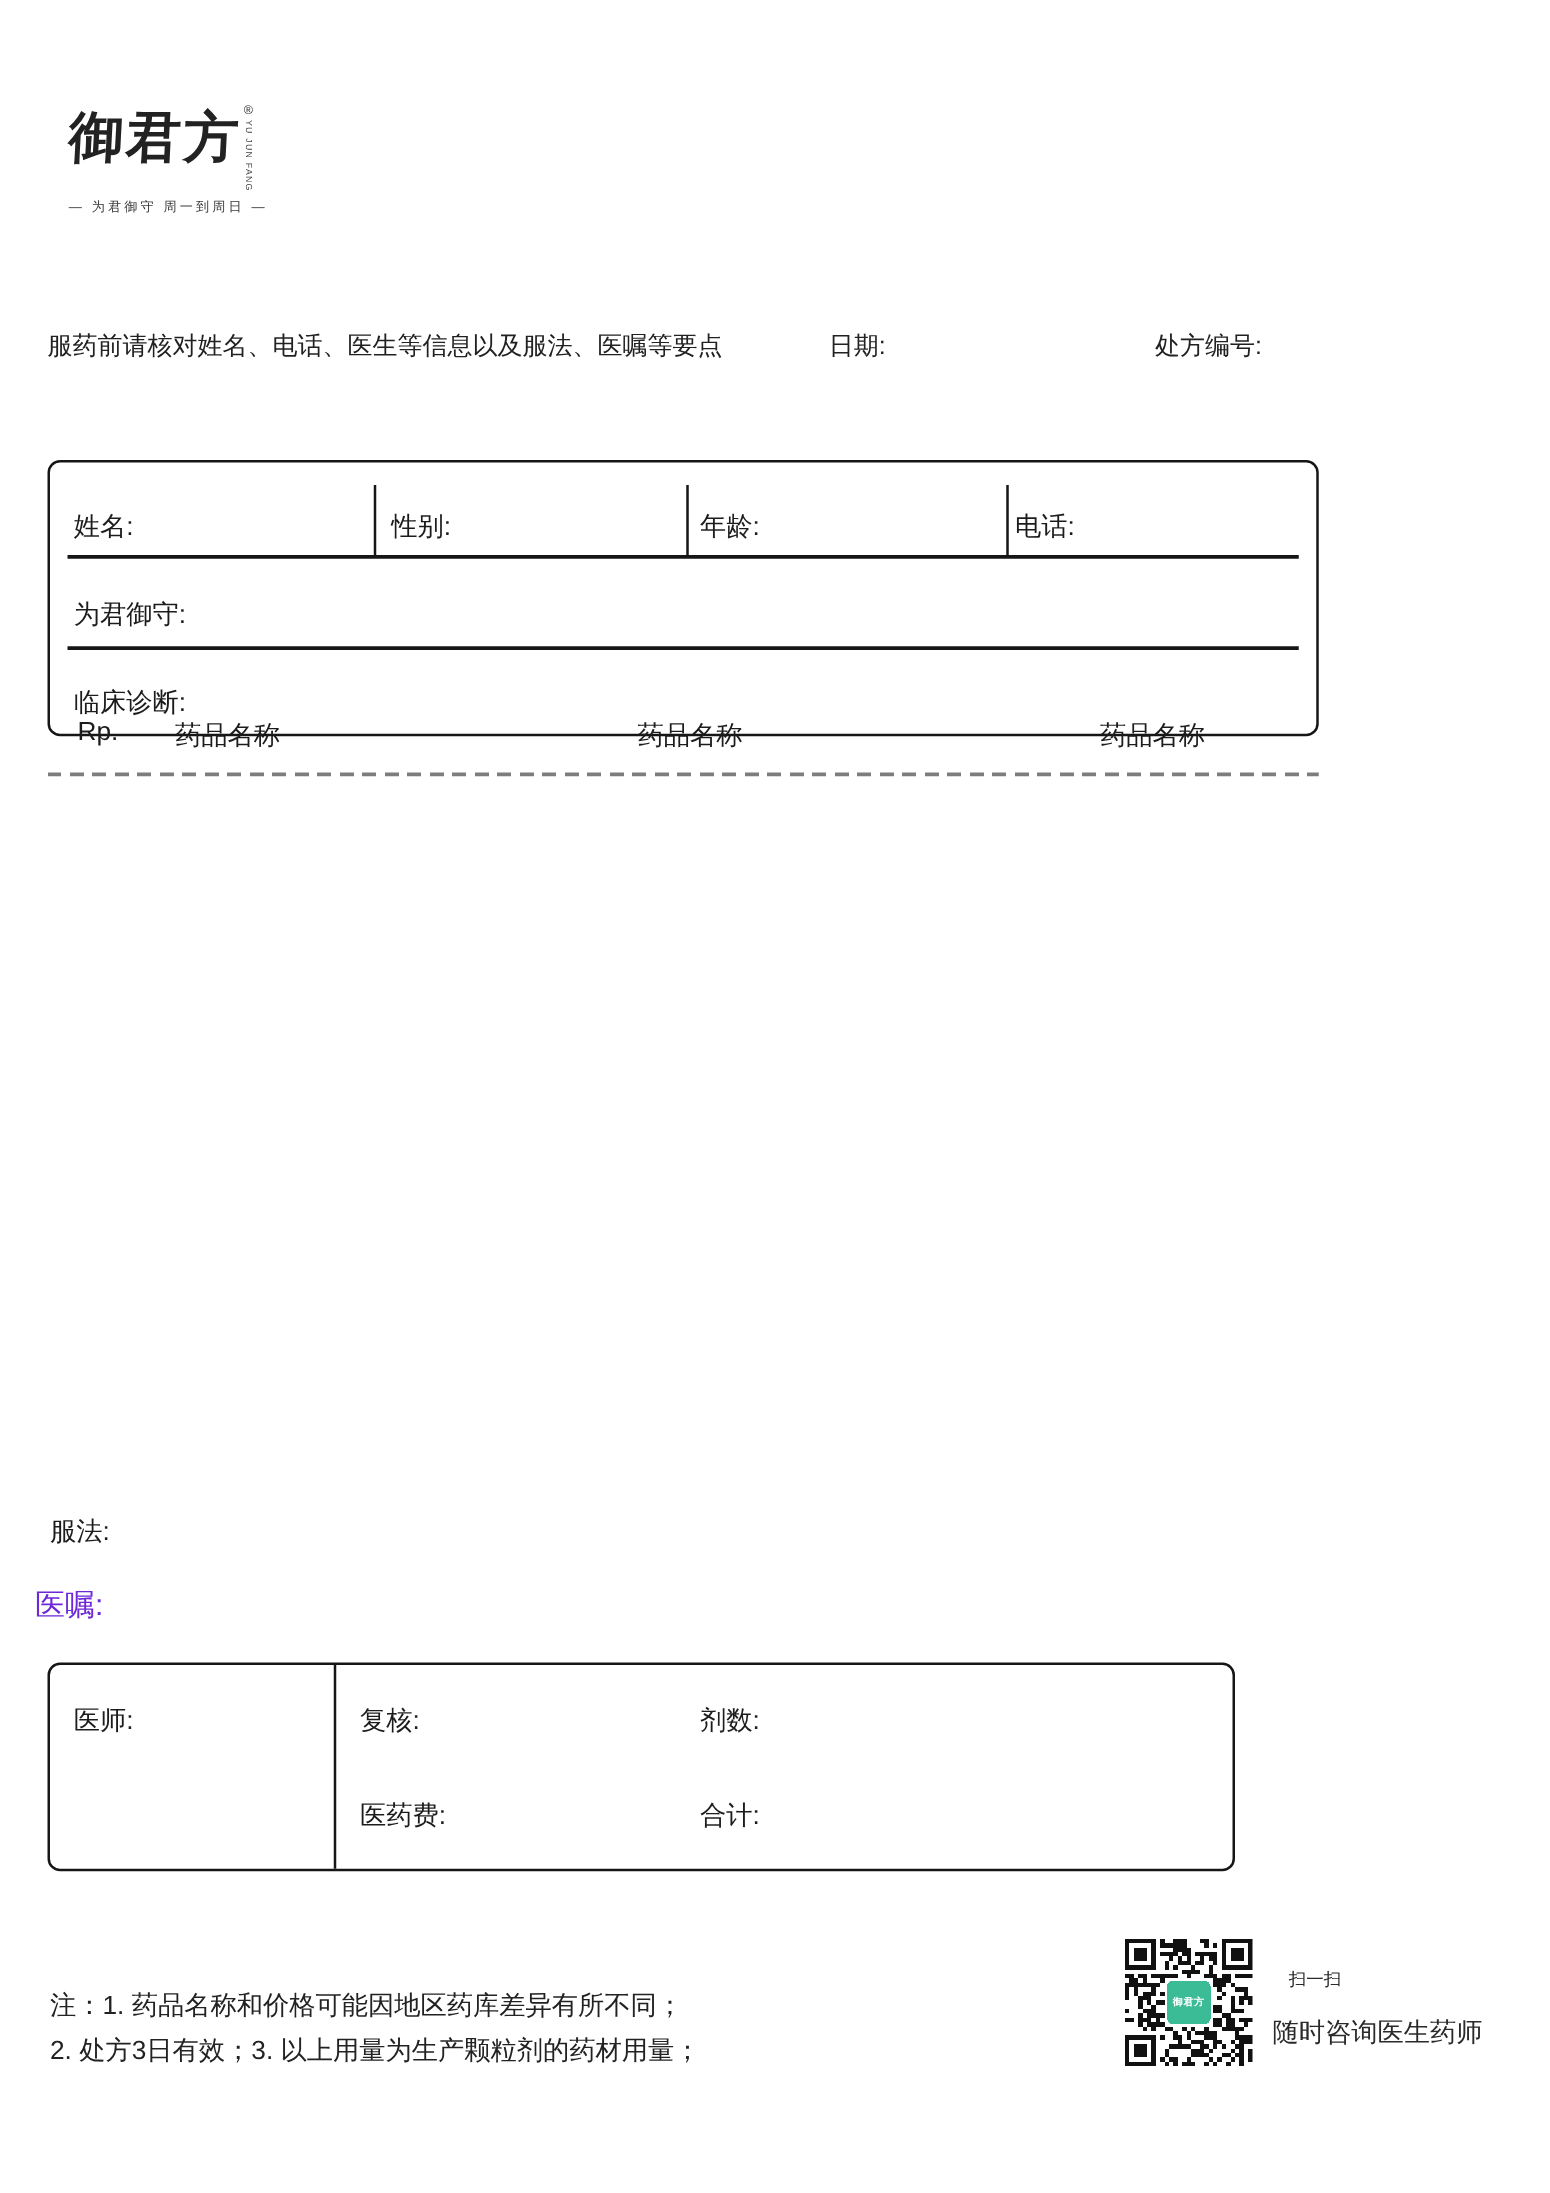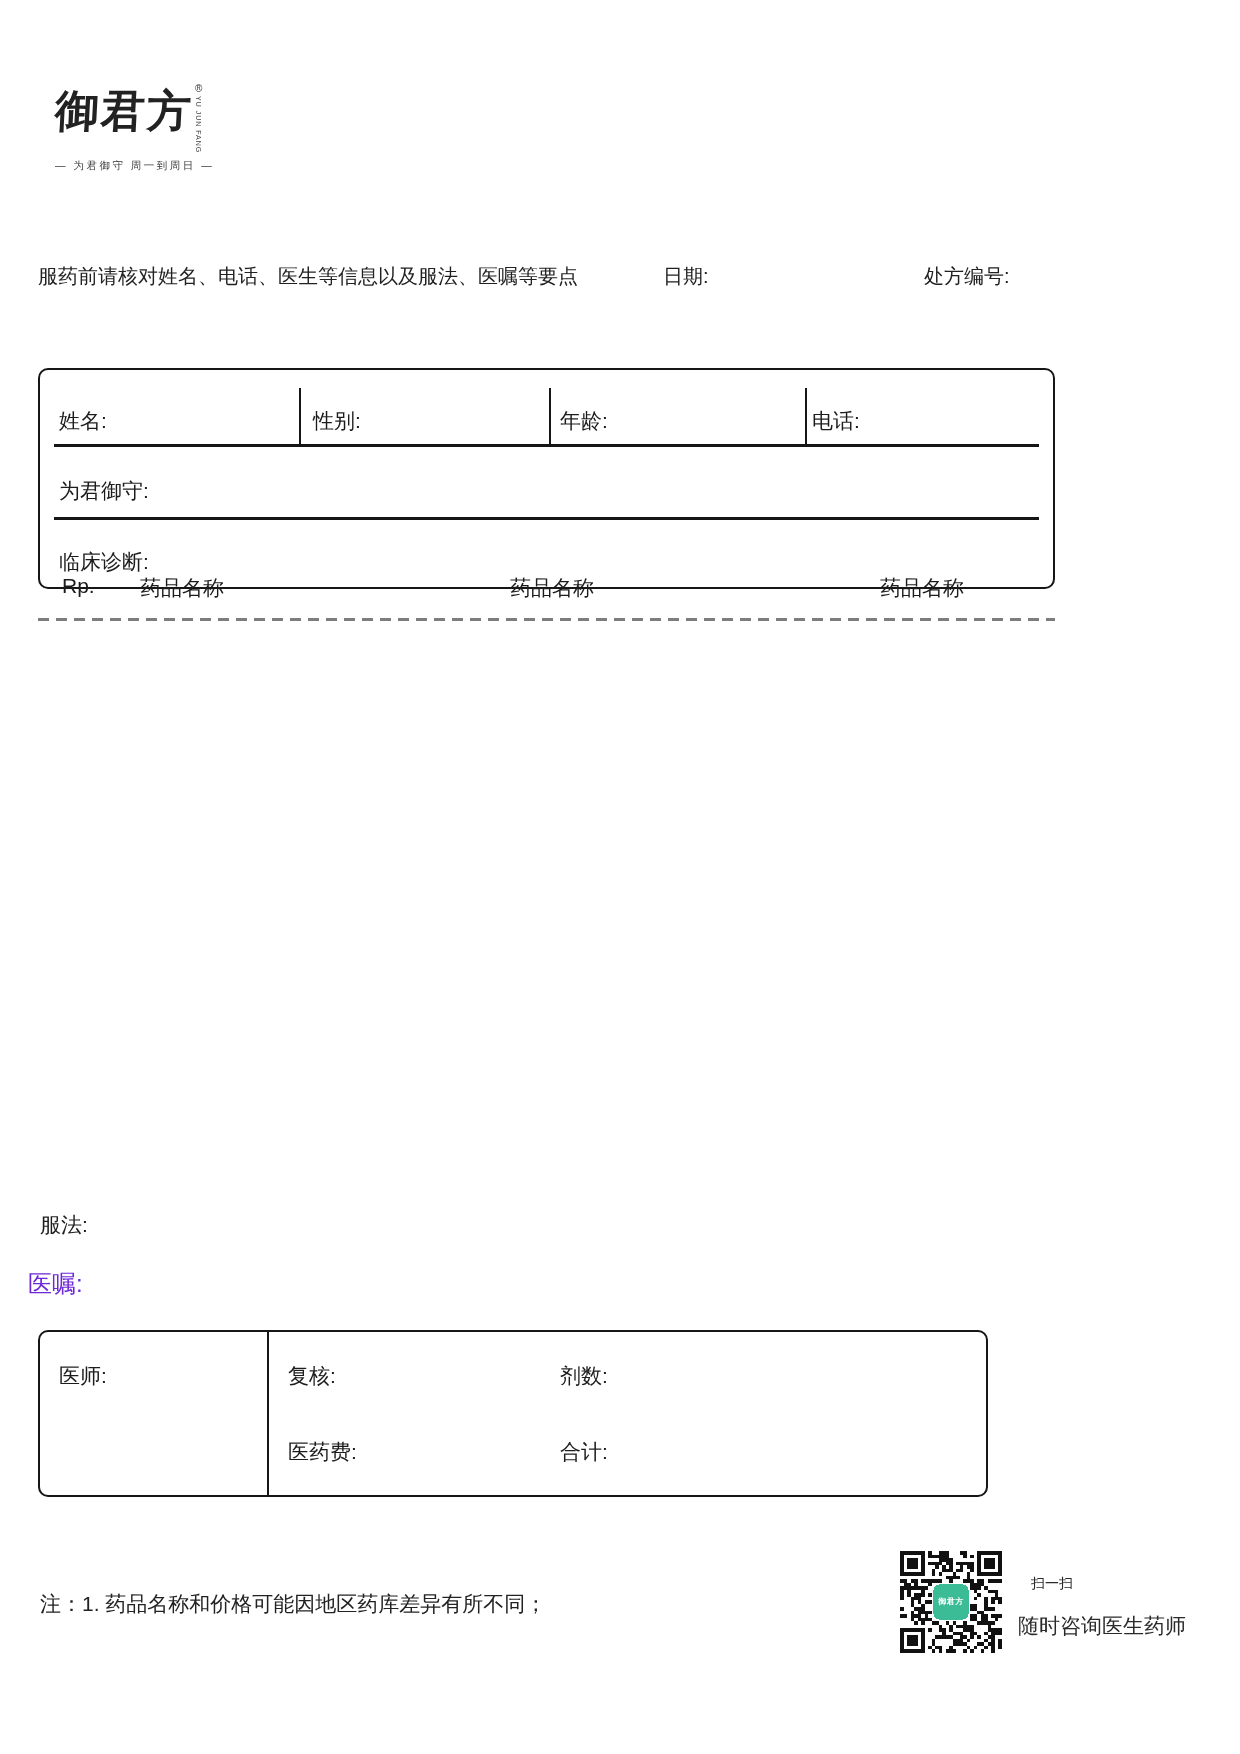--- a/index.html
+++ b/index.html
@@ -158,20 +158,21 @@
   <div class="abs signoff-box">
     <span class="signoff-divider"></span>
     <span class="so-label lbl-physician">医师:</span>
     <span class="so-label lbl-review">复核:</span>
     <span class="so-label lbl-doses">剂数:</span>
     <span class="so-label lbl-fee">医药费:</span>
     <span class="so-label lbl-total">合计:</span>
   </div>
 
   <div class="abs note-line1">注：1. 药品名称和价格可能因地区药库差异有所不同；</div>
+  <div class="abs note-line2">2. 处方3日有效；3. 以上用量为生产颗粒剂的药材用量；</div>
 
   <div class="abs qr-wrap">
     <svg viewBox="0 0 29 29" xmlns="http://www.w3.org/2000/svg" shape-rendering="crispEdges">
       <rect x="0" y="0" width="29" height="29" fill="#ffffff"></rect>
 
       <g fill="none" stroke="#111111" stroke-width="1">
         <rect x="0.5" y="0.5" width="6" height="6"></rect>
         <rect x="22.5" y="0.5" width="6" height="6"></rect>
         <rect x="0.5" y="22.5" width="6" height="6"></rect>
       </g>

